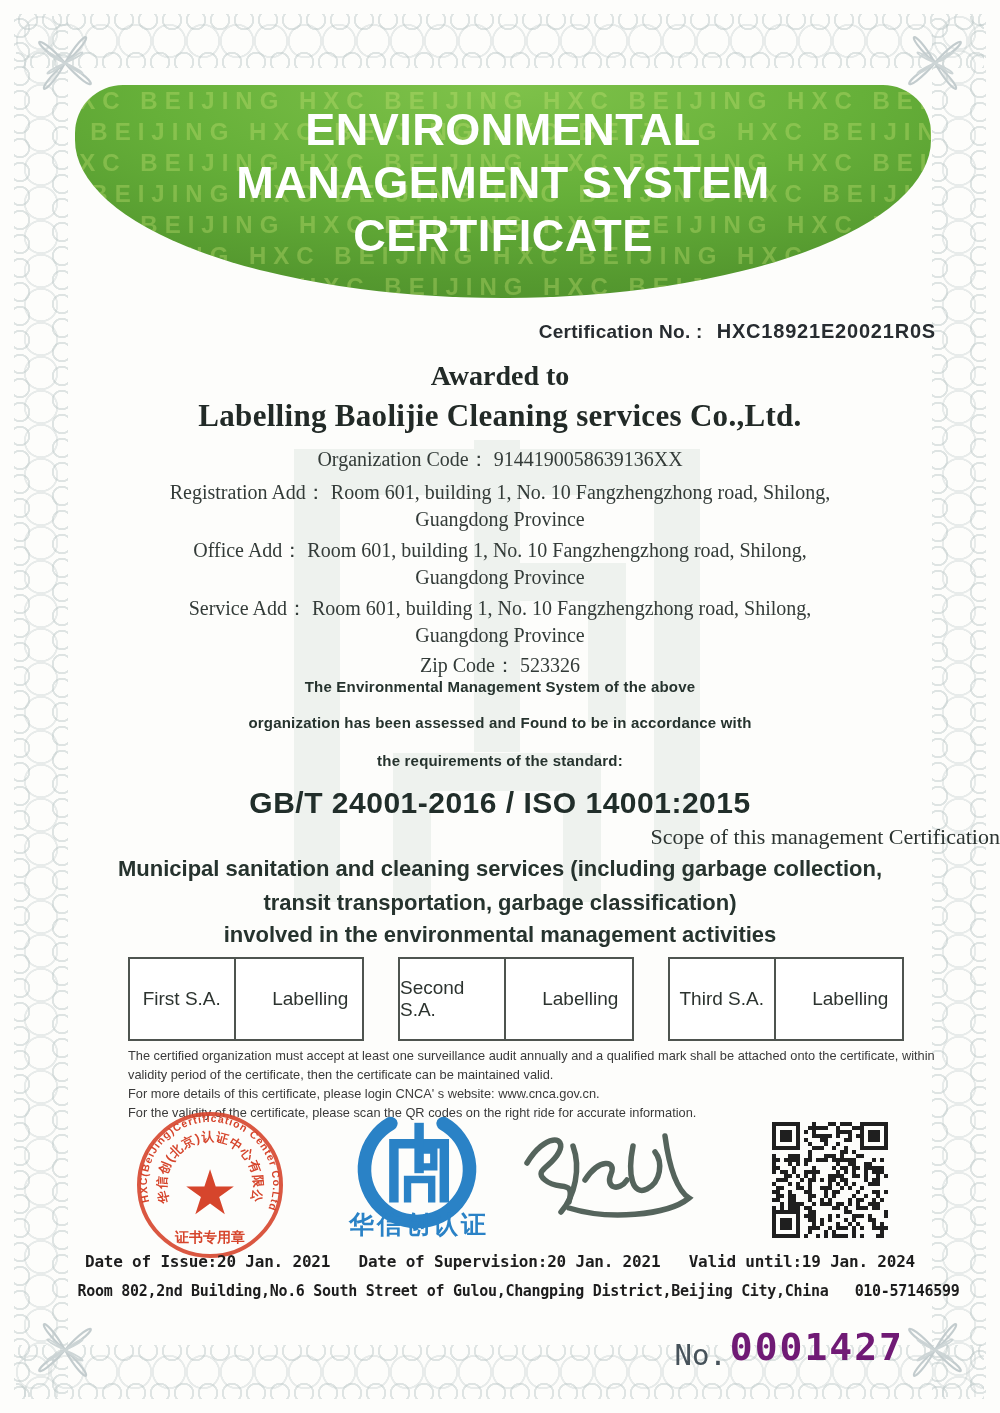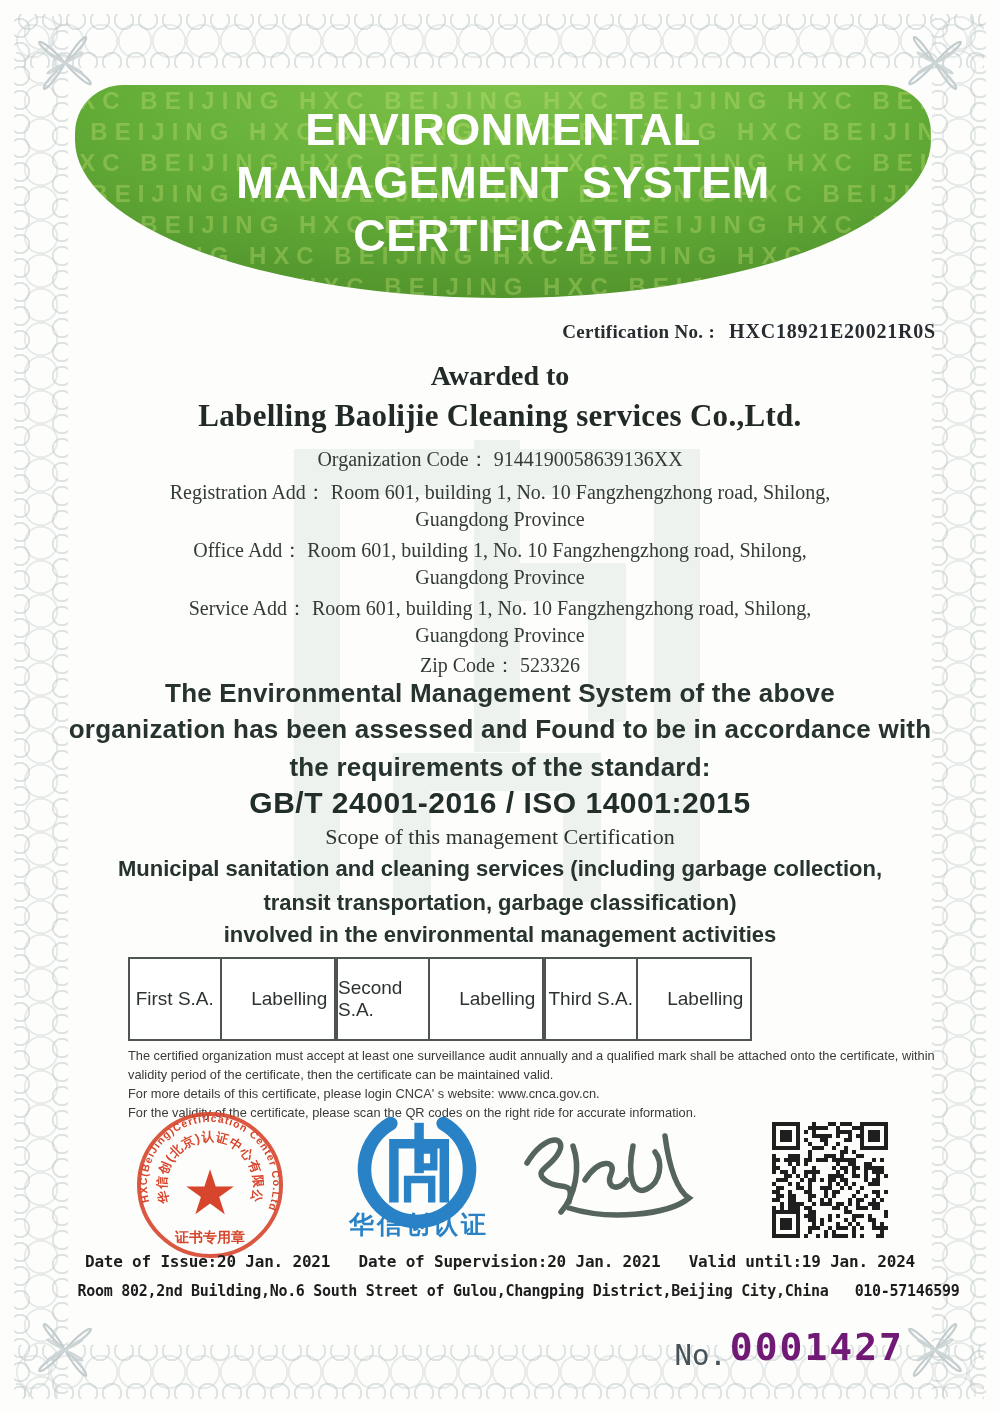--- a/index.html
+++ b/index.html
@@ -32,37 +32,37 @@
   
   .banner{position:absolute;left:75px;top:85px;width:856px;height:213px;overflow:hidden;
     border-radius:48px 48px 50% 50% / 48px 48px 158px 158px;
     background:radial-gradient(ellipse 120% 150% at 50% 0%, #7fc24a 0%, #66b039 35%, #55992f 62%, #417f27 100%);}
   .banner-wm{position:absolute;inset:0;pointer-events:none;}
   .banner-wm div{white-space:nowrap;font-weight:bold;font-size:24px;letter-spacing:7px;color:rgba(205,230,120,.33);line-height:31px;}
   .banner-title{position:relative;text-align:center;padding-top:18px;color:#ffffff;font-weight:bold;font-size:45px;line-height:53px;letter-spacing:.5px;}
 
   
   .abs{position:absolute;left:0;right:0;text-align:center;color:#2e3734;}
-  .certno{position:absolute;right:64px;top:320px;font-weight:bold;font-size:19px;color:#272c30;letter-spacing:.3px;font-family:Liberation Serif, serif;}
+  .certno{position:absolute;right:64px;top:320px;font-weight:bold;font-size:19px;color:#272c30;letter-spacing:.3px;}
   .certno .val{margin-left:14px;font-size:20px;letter-spacing:.8px;}
   .awarded{top:360px;font-family:"Liberation Serif",serif;font-weight:bold;font-size:28px;color:#222a27;}
   .company{top:398px;font-family:"Liberation Serif",serif;font-weight:bold;font-size:31px;color:#222a27;letter-spacing:.3px;}
   .serifline{font-family:"Liberation Serif",serif;font-size:20px;color:#333b38;}
   .orgcode{top:446px;}
   .addr0{top:479px;} .addr1{top:508px;} .addr2{top:537px;} .addr3{top:566px;}
   .addr4{top:595px;} .addr5{top:624px;} .addr6{top:652px;}
-  .stmt{font-weight:bold;font-size:26px;color:#26332e;letter-spacing:.2px;}
+  .stmt{font-weight:bold;font-size:15px;color:#26332e;letter-spacing:.2px;}
   .stmt0{top:678px;} .stmt1{top:714px;} .stmt2{top:752px;}
   .standard{top:786px;font-weight:bold;font-size:30px;color:#212e2a;letter-spacing:.5px;}
-  .scopehead{top:824px;font-family:"Liberation Serif",serif;font-size:22px;color:#2c3431;}
+  .scopehead{top:824px;font-family:"Liberation Serif",serif;font-size:22px;color:#2c3431;text-align:right;}
   .scope{font-weight:bold;font-size:22px;color:#26332e;}
   .scope0{top:856px;} .scope1{top:890px;} .scope2{top:922px;}
 
   
-  .audit{position:absolute;top:957px;left:128px;width:624px;display:flex;justify-content:space-between;border-radius:14px;}
+  .audit{position:absolute;top:957px;left:128px;width:776px;display:flex;justify-content:space-between;border-radius:14px;}
   .abox{width:232px;height:80px;border:2px solid #4e544f;display:flex;background:#fff;}
   .acell{flex:1;display:flex;align-items:center;justify-content:center;font-size:19px;color:#2c332f;}
   .acell + .acell{border-left:2px solid #4e544f;padding-left:23px;}
 
   
   .fine{position:absolute;left:128px;top:1046px;font-size:12.8px;color:#3a3a3a;line-height:19px;}
 
   
   .seal{position:absolute;left:130px;top:1110px;width:160px;height:150px;}
   .hxclogo{position:absolute;left:354px;top:1106px;width:126px;height:126px;}

